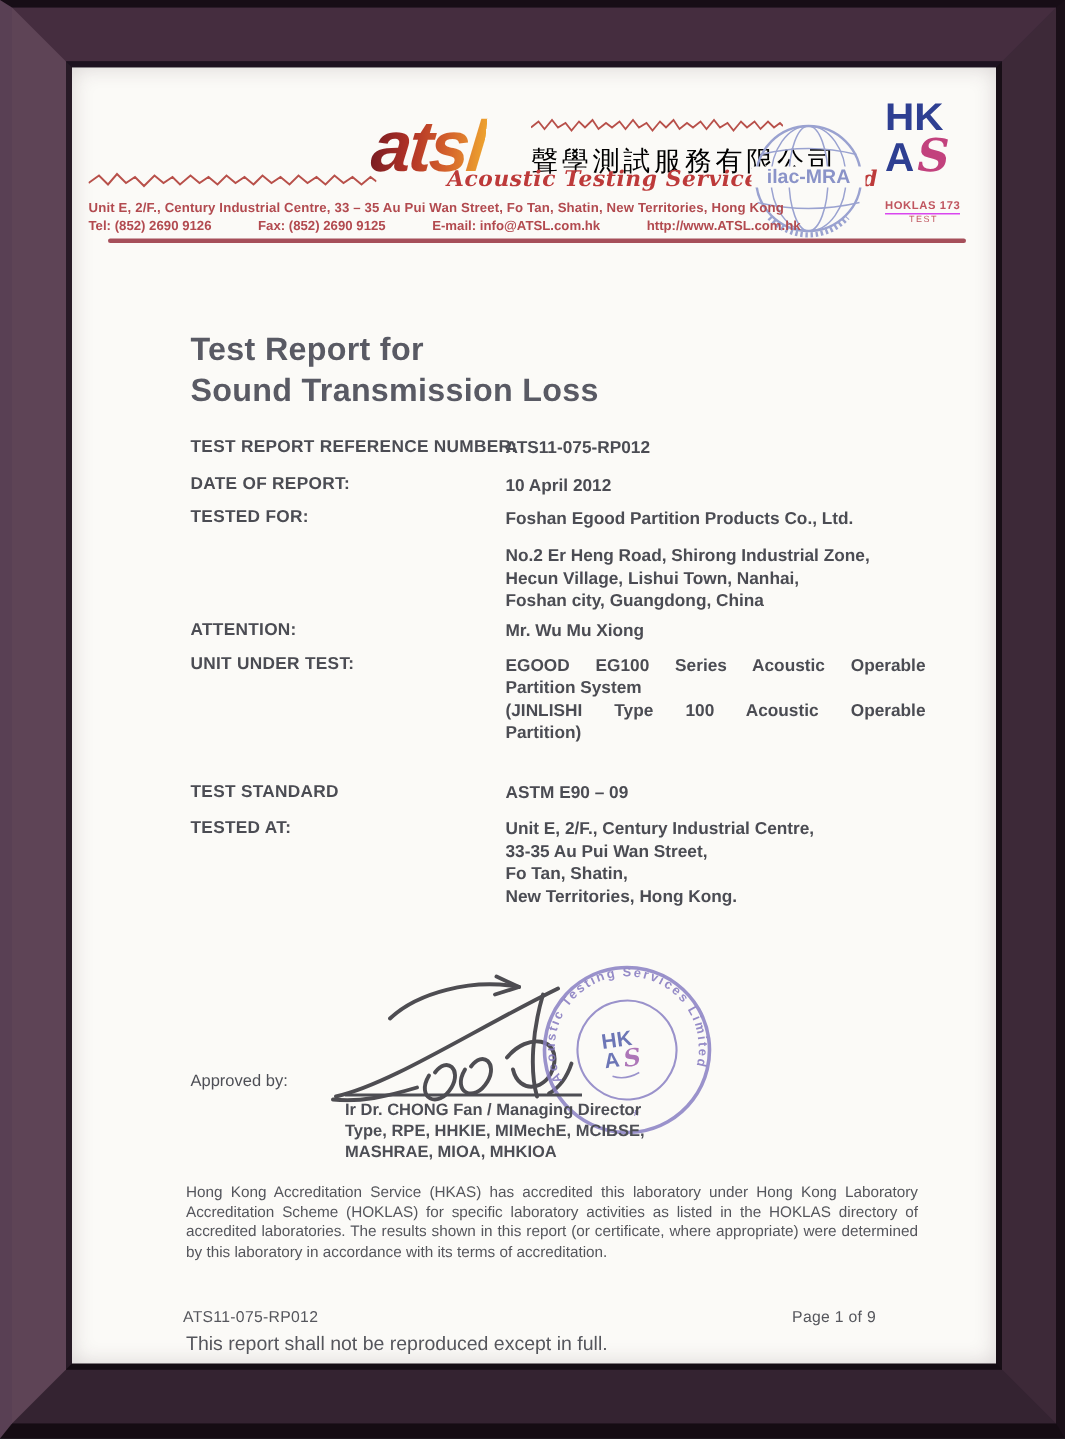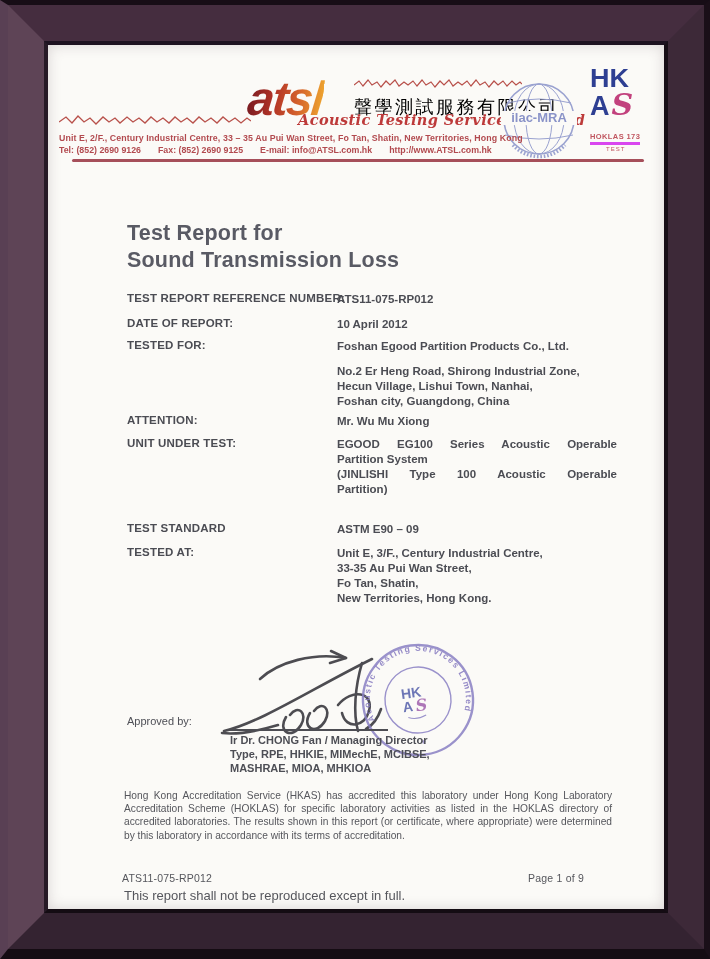--- a/index.html
+++ b/index.html
@@ -21,32 +21,32 @@
   
   .atsl{left:200px;top:26px;font-size:48px;font-weight:bold;font-style:italic;
         letter-spacing:-2px;transform:skewX(-6deg);
         background:linear-gradient(90deg,#7a1c22,#b13226,#d4612c,#eda22f);
         -webkit-background-clip:text;background-clip:text;color:transparent;}
   .cn{left:306px;top:50px;font-size:18px;font-weight:normal;color:#000000;
       letter-spacing:2.5px;font-family:"DejaVu Sans",sans-serif;}
   .en{left:250px;top:66px;font-size:14.5px;font-style:italic;font-weight:bold;
       color:#bd3a3a;font-family:"DejaVu Serif",serif;letter-spacing:.4px;}
   .addr1{left:11px;top:88px;font-size:8.8px;color:#b24a4f;letter-spacing:.1px;font-weight:bold;}
-  .addr2{left:11px;top:100px;font-size:8.8px;color:#b24a4f;display:flex;gap:17px;font-weight:bold;}
+  .addr2{left:11px;top:100px;font-size:8.8px;color:#b24a4f;display:flex;gap:31px;font-weight:bold;}
   .rule{left:24px;top:114px;width:572px;height:2.5px;background:#a64f5a;border-radius:2px;}
   
   .hkas{left:542px;top:22px;width:74px;text-align:left;line-height:1;}
   .hkas-hk{font-size:27px;font-weight:bold;color:#2e3f92;letter-spacing:0;line-height:23px;transform:scaleY(.95);}
   .hkas-a{font-size:27px;font-weight:bold;color:#2e3f92;}
   .hkas-s{font-size:30px;font-weight:bold;font-style:italic;color:#c2417d;
           font-family:"DejaVu Serif",serif;margin-left:2px;}
   .hkas-t{position:absolute;left:30px;top:2px;font-size:50px;font-weight:bold;
           color:#e9bcd1;opacity:.7;transform:rotate(7deg);z-index:-1;}
   .hoklas{margin-top:13px;font-size:7.5px;font-weight:bold;color:#c0555f;
-          letter-spacing:.4px;border-bottom:3px solid #d946ef;display:inline-block;padding-bottom:1px;}
+          letter-spacing:.4px;border-bottom:1px solid #d946ef;display:inline-block;padding-bottom:1px;}
   .hoklas-sub{font-size:6px;color:#c0555f;letter-spacing:1px;margin-top:1px;margin-left:16px;}
   
   .title{left:79px;top:149px;font-size:21.5px;line-height:27px;font-weight:bold;color:#595a64;letter-spacing:.2px;margin-top:26px;}
   
   .row{left:79px;width:492px;font-size:11.5px;font-weight:bold;color:#4b4c53;}
   .lbl{position:absolute;left:0;top:0;letter-spacing:.2px;}
   .val{position:absolute;left:210px;top:0;width:280px;line-height:15px;}
   .just{text-align:justify;text-align-last:justify;}
   
   .approved{left:79px;top:670px;font-size:11px;color:#4e4f56;}
@@ -155,21 +155,21 @@
     </div>
 
     <div class="abs row" style="top:477px;">
       <span class="lbl">TEST STANDARD</span>
       <div class="val">ASTM E90 – 09</div>
     </div>
 
     <div class="abs row" style="top:501px;">
       <span class="lbl">TESTED AT:</span>
       <div class="val">
-        <div>Unit E, 3/F., Century Industrial Centre,</div>
+        <div>Unit E, 2/F., Century Industrial Centre,</div>
         <div>33-35 Au Pui Wan Street,</div>
         <div>Fo Tan, Shatin,</div>
         <div>New Territories, Hong Kong.</div>
       </div>
     </div>
 
     <svg class="abs" style="left:172px;top:602px;" width="172" height="88" viewBox="0 0 172 88">
       <g fill="none" stroke="#3f3e44" stroke-width="2.6" stroke-linecap="round" opacity="0.92">
         <path d="M4,84 C40,76 95,40 152,12"></path>
         <path d="M40,32 C58,15 94,5 126,11"></path>

